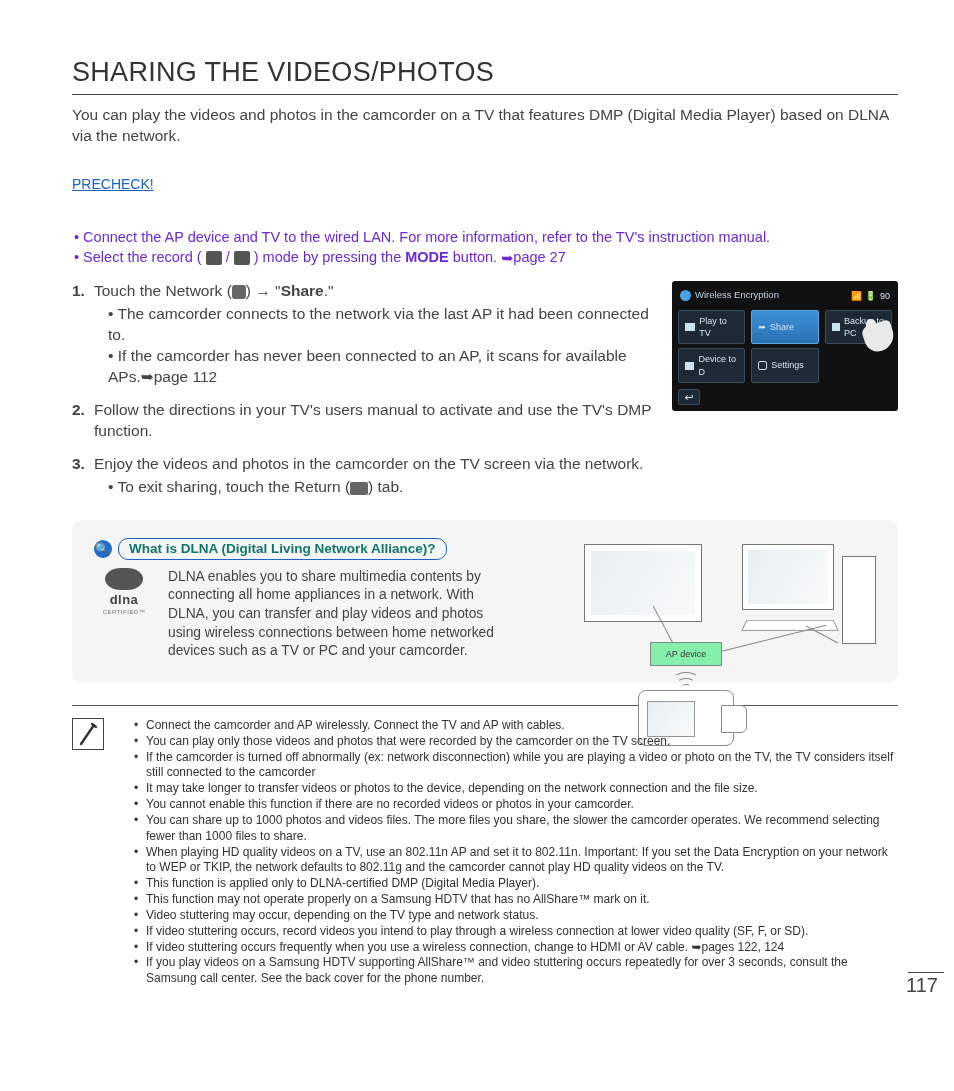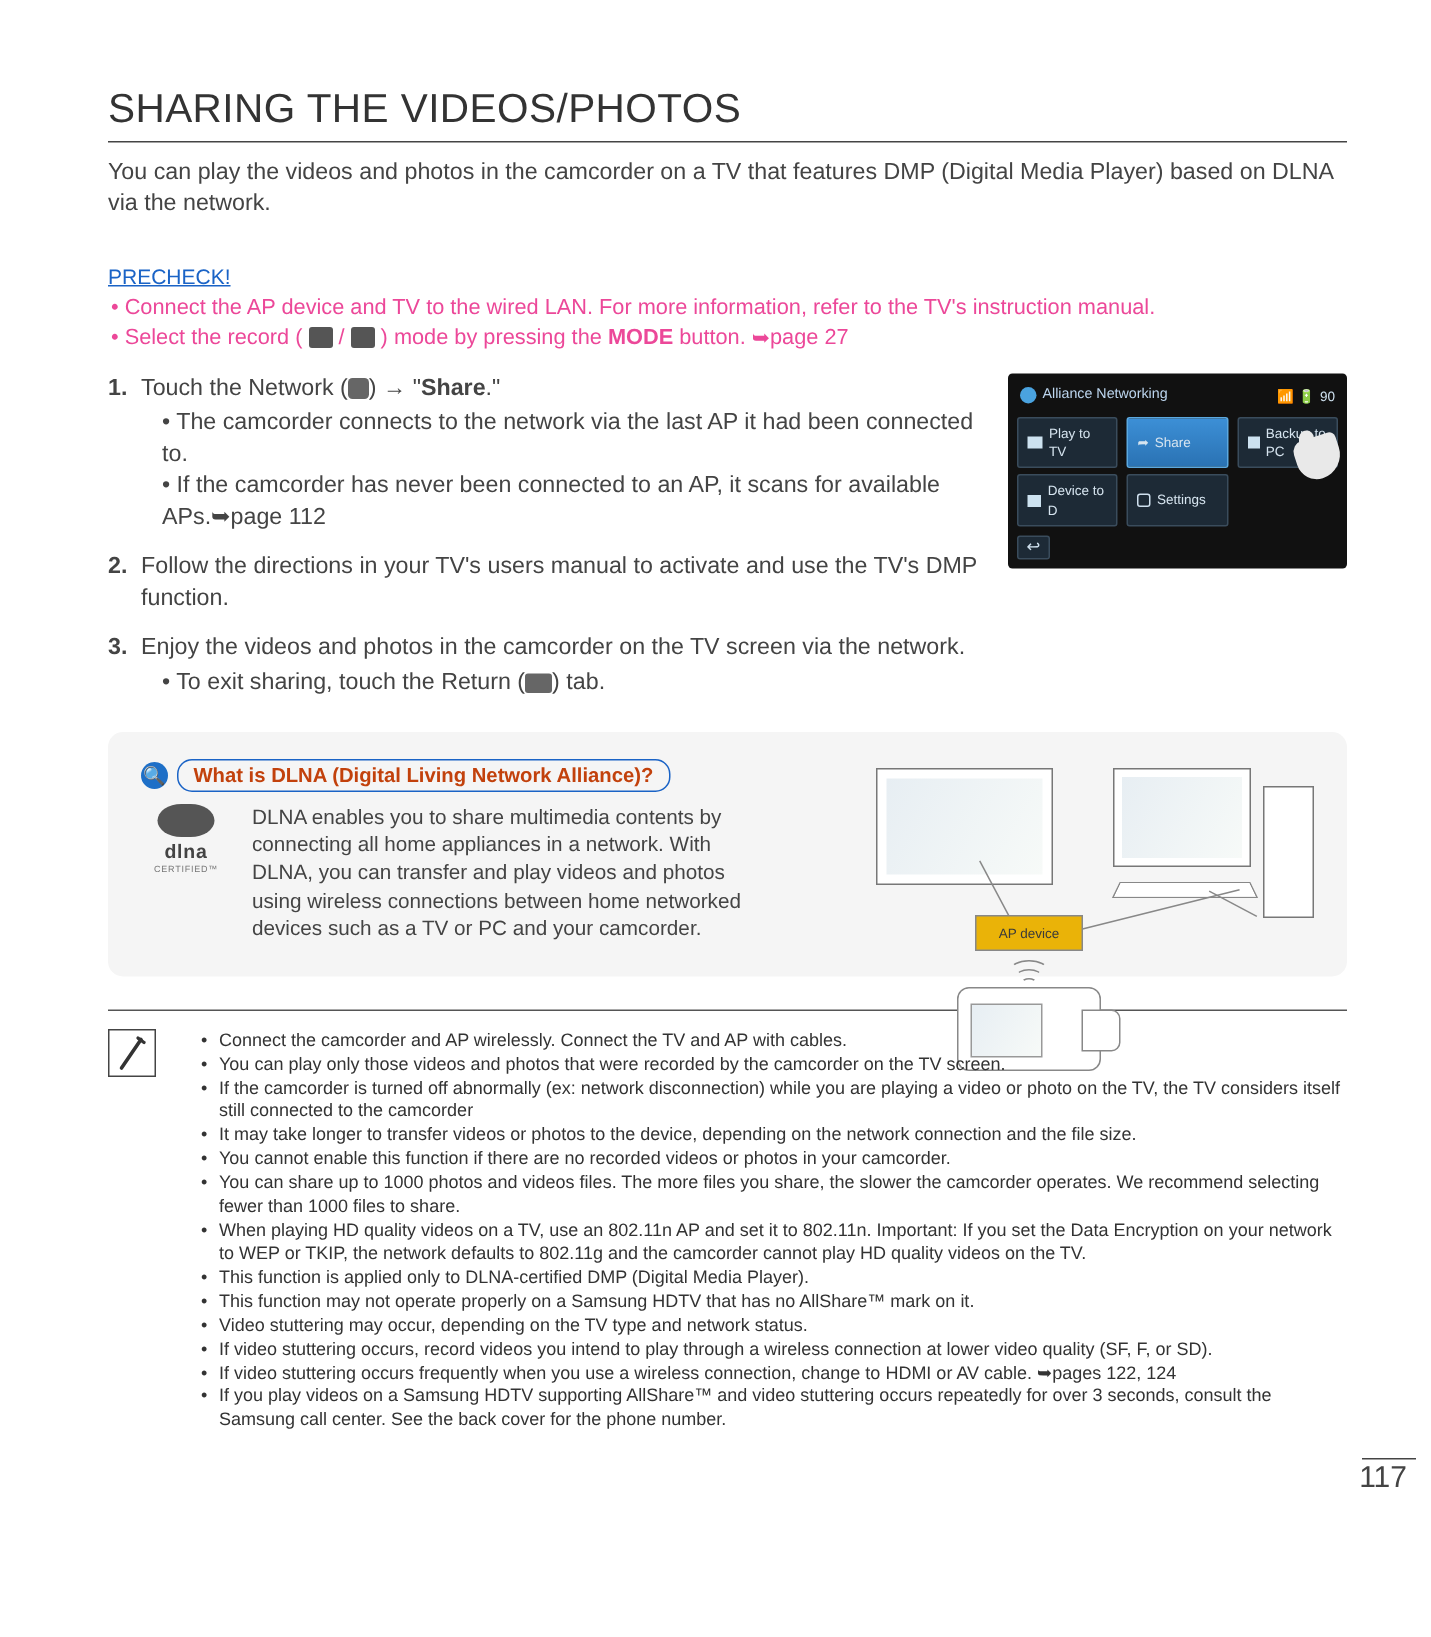--- a/index.html
+++ b/index.html
@@ -25,21 +25,21 @@
   }
   .intro { font-size: 15.5px; color: #444; margin-bottom: 28px; }
   .precheck-label {
     color: #1a63c6;
     font-weight: 400;
     font-size: 14px;
     text-decoration: underline;
     margin-bottom: 2px;
     display: inline-block;
   }
-  .precheck-list { list-style: none; padding-left: 2px; margin-bottom: 14px; font-size: 14.5px; color:#ec4899;}
+  .precheck-list { list-style: none; padding-left: 2px; margin-bottom: 14px; font-size: 14.5px; color:#6d28d9;margin-top:32px;}
   .precheck-list li::before { content: "•  "; }
   .row { display:flex; gap:16px; }
   .steps { flex: 1; }
   ol.steps-list { list-style: none; padding-left: 0; font-size: 15.5px; color:#444;}
   ol.steps-list > li { margin-bottom: 12px; padding-left: 22px; position: relative; }
   ol.steps-list > li .num { position:absolute; left:0; font-weight:700; }
   ul.sub { list-style:none; padding-left: 14px; margin-top:2px;}
   ul.sub li::before { content:"•  "; }
   .bold { font-weight: 700; }
   .net-icon, .rec-icon, .cam-icon, .ret-icon {
@@ -71,35 +71,35 @@
   .hand .h2 { position:absolute; right:24px; top:4px; width:10px; height:18px; background:#e9e9e9; border-radius:5px;}
   
   
   .dlna-box {
     background:#f5f5f5; border-radius:10px; padding:18px 20px 22px 22px;
     margin-top: 22px; position:relative; display:flex; gap:14px;
   }
   .dlna-left { flex:1; }
   .dlna-tag-row { display:flex; align-items:center; gap:6px; margin-bottom:8px;}
   .mag-circ { width:18px;height:18px;border-radius:50%;background:#1e6fc7;display:flex;align-items:center;justify-content:center;color:#fff;font-size:12px;}
-  .dlna-q { color:#c2410c; font-weight:700; font-size:13.5px; border:1.5px solid #1a63c6; border-radius:10px; padding:1px 10px; }
+  .dlna-q { color:#0f766e; font-weight:700; font-size:13.5px; border:1.5px solid #1a63c6; border-radius:10px; padding:1px 10px; }
   .dlna-body { display:flex; gap:14px; }
   .dlna-logo { width:60px; flex-shrink:0; text-align:center; }
   .dlna-logo .logo-shape { width:38px;height:22px;background:#555;border-radius:50%/60%; margin:0 auto 1px;}
   .dlna-logo .logo-txt { font-size:13px; font-weight:700; color:#444; letter-spacing:0.5px;}
   .dlna-logo .logo-sub { font-size:6px; color:#777; letter-spacing:0.5px;}
   .dlna-desc { font-size:13.8px; color:#444; max-width:340px;}
   .dlna-fig { width:300px; flex-shrink:0; position:relative; }
   .fig-tv { position:absolute; left:6px; top:6px; width:118px; height:78px; border:1.5px solid #777; background:#fff;}
   .fig-tv::after{content:"";position:absolute;inset:6px;background:linear-gradient(120deg,#e7eef3,#f7faf8);}
   .fig-mon { position:absolute; right:44px; top:6px; width:92px; height:66px; border:1.5px solid #777; background:#fff;}
   .fig-mon::after{content:"";position:absolute;inset:5px;background:linear-gradient(120deg,#e7eef3,#f7faf8);}
   .fig-pc { position:absolute; right:2px; top:18px; width:34px; height:88px; border:1.5px solid #777; background:#fff;}
   .fig-kb { position:absolute; right:42px; top:80px; width:92px; height:14px; border:1.2px solid #888; background:#fff; transform:perspective(80px) rotateX(40deg);}
-  .fig-ap { position:absolute; left:72px; top:104px; width:72px; height:24px; border:1.2px solid #888; background:#eab308; font-size:9px; text-align:center; padding-top:5px;}
+  .fig-ap { position:absolute; left:72px; top:104px; width:72px; height:24px; border:1.2px solid #888; background:#86efac; font-size:9px; text-align:center; padding-top:5px;}
   .fig-wave { position:absolute; left:94px; top:132px; width:28px; height:22px;}
   .fig-wave span{ position:absolute; left:0; border:1.2px solid #888; border-radius:50%; border-color:#888 transparent transparent transparent;}
   .fig-wave span:nth-child(1){width:10px;height:6px;top:14px;left:9px;}
   .fig-wave span:nth-child(2){width:18px;height:10px;top:8px;left:5px;}
   .fig-wave span:nth-child(3){width:26px;height:14px;top:2px;left:1px;}
   .fig-cam { position:absolute; left:60px; top:152px; width:96px; height:56px; border:1.2px solid #888; border-radius:8px; background:#fff;}
   .fig-cam::before{content:"";position:absolute;left:8px;top:10px;width:46px;height:34px;border:1.2px solid #999;background:linear-gradient(120deg,#e7eef3,#f7faf8);}
   .fig-cam::after{content:"";position:absolute;right:-14px;top:14px;width:24px;height:26px;border:1.2px solid #888;border-radius:0 6px 6px 0;background:#fff;}
   .fig-wire{position:absolute;border-top:1.2px solid #888;}
   .fig-w1{left:64px;top:86px;width:42px;transform:rotate(62deg);}
@@ -147,21 +147,21 @@
       <li>
         <span class="num">2.</span>
         <span>Follow the directions in your TV's users manual to activate and use the TV's DMP function.</span>
       </li>
     </ol>
   </div>
 
   <div class="screen">
     <div class="screen-top">
       <span class="scr-circle"></span>
-      <span class="screen-top-title">Alliance Networking</span>
+      <span class="screen-top-title">Wireless Encryption</span>
       <span class="screen-top-right">
         <span>📶</span>
         <span>🔋</span>
         <span>90</span>
       </span>
     </div>
     <div class="screen-grid">
       <div class="s-item">
           <span class="s-tv"></span>
           <span>Play to TV</span>

